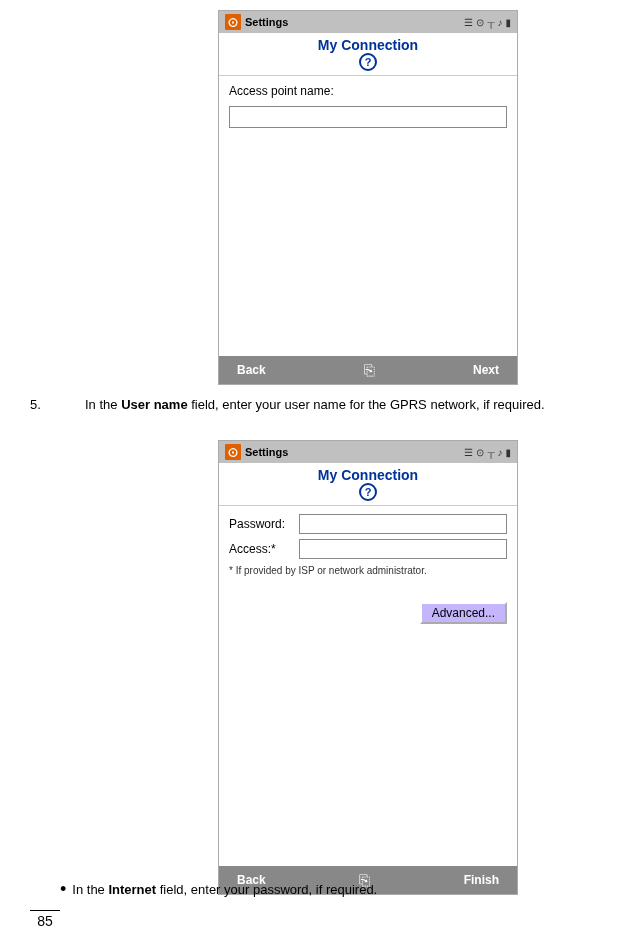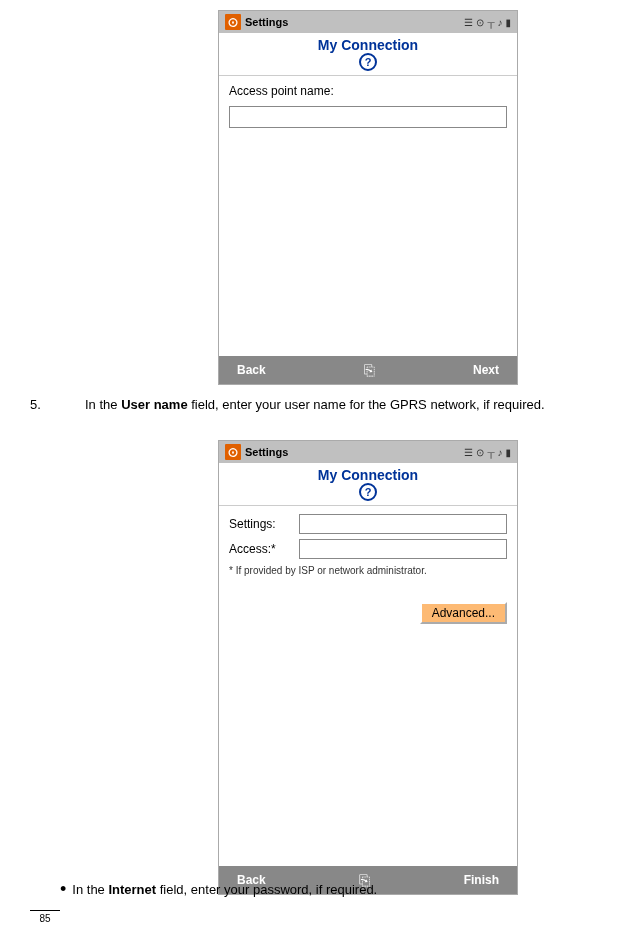--- a/index.html
+++ b/index.html
@@ -165,21 +165,21 @@
       background: #fff;
     }
     .note-text {
       font-size: 10px;
       color: #333;
       margin-bottom: 20px;
       line-height: 1.4;
     }
     .advanced-btn {
       display: inline-block;
-      background: #fdba74;
+      background: #c4b5fd;
       border: 2px outset #fff;
       padding: 2px 10px;
       font-size: 12px;
       cursor: pointer;
       float: right;
       margin-top: 4px;
     }
   </style>
 </head>
 <body>
@@ -242,21 +242,21 @@
 
     <div class="title-bar">
       <span class="title-text">My Connection</span>
       <div class="help-btn">?</div>
     </div>
 
     <div class="screen-content" style="padding-bottom: 0;">
 
 
       <div class="form-row">
-        <span class="form-row-label">Settings:</span>
+        <span class="form-row-label">Password:</span>
         <input class="form-row-input" type="password" value="" style="">
       </div>
 
       <div class="form-row">
         <span class="form-row-label">Access:*</span>
         <input class="form-row-input" type="text" value="" style="">
       </div>
 
       <div class="note-text">* If provided by ISP or network administrator.</div>
 
@@ -270,17 +270,17 @@
       <span class="toolbar-icon">⎘</span>
       <span class="toolbar-btn">Finish</span>
     </div>
   </div>
 
   <div style="position:absolute; left:60px; top:880px; width:530px; font-size:13px; line-height:1.5; display:flex; gap:6px;">
     <span style="font-size:18px; line-height:1;">•</span>
     <span>In the <strong>Internet</strong> field, enter your password, if required.</span>
   </div>
 
-  <div style="position:absolute; left:30px; top:910px; font-size:10px; border-top:1px solid #000; padding-top:2px; width:30px; text-align:center;">85</div>
+  <div style="position:absolute; left:30px; top:910px; font-size:14px; border-top:1px solid #000; padding-top:2px; width:30px; text-align:center;">85</div>
 
   <div style="position:absolute; left:30px; top:964px; font-size:12px; font-variant:small-caps; letter-spacing:1px;">Internet Access</div>
 
 </div>
 
 </body></html>

